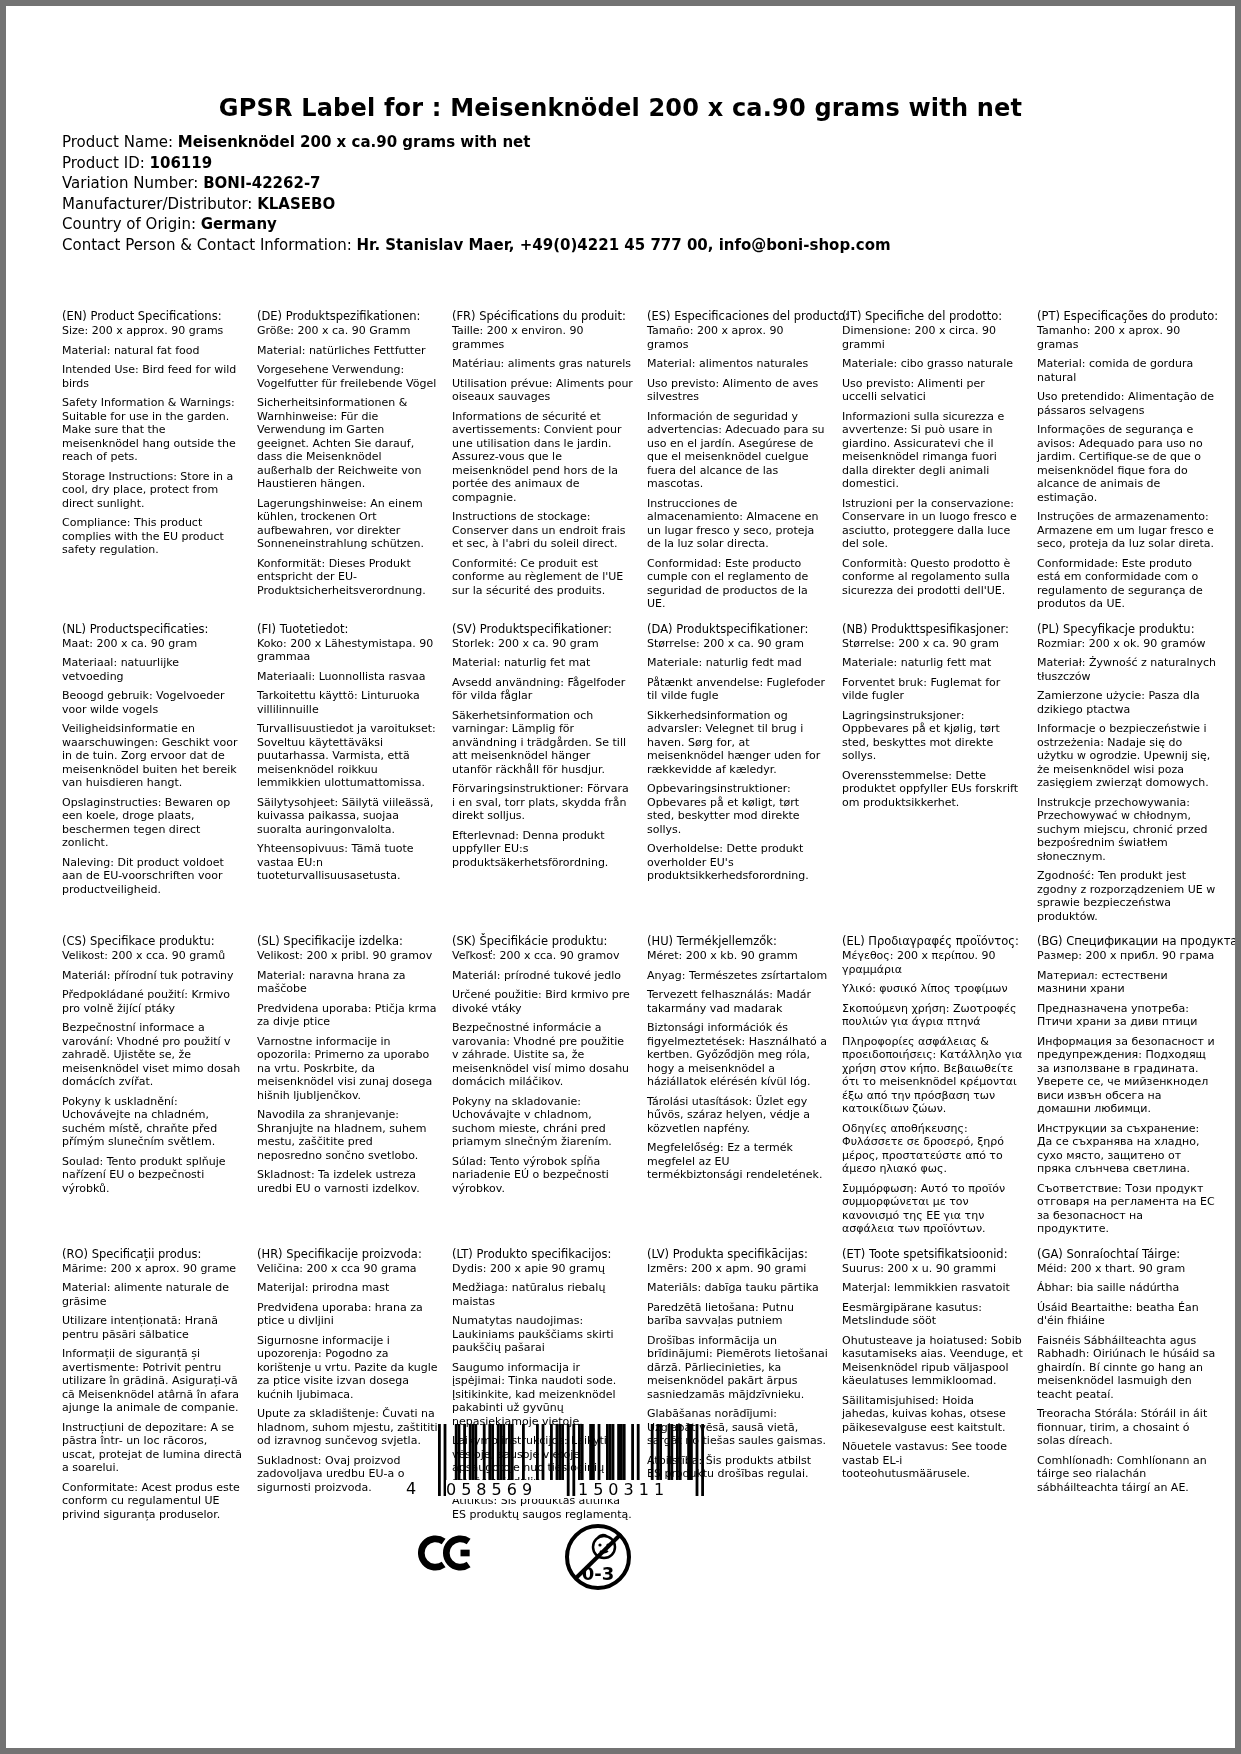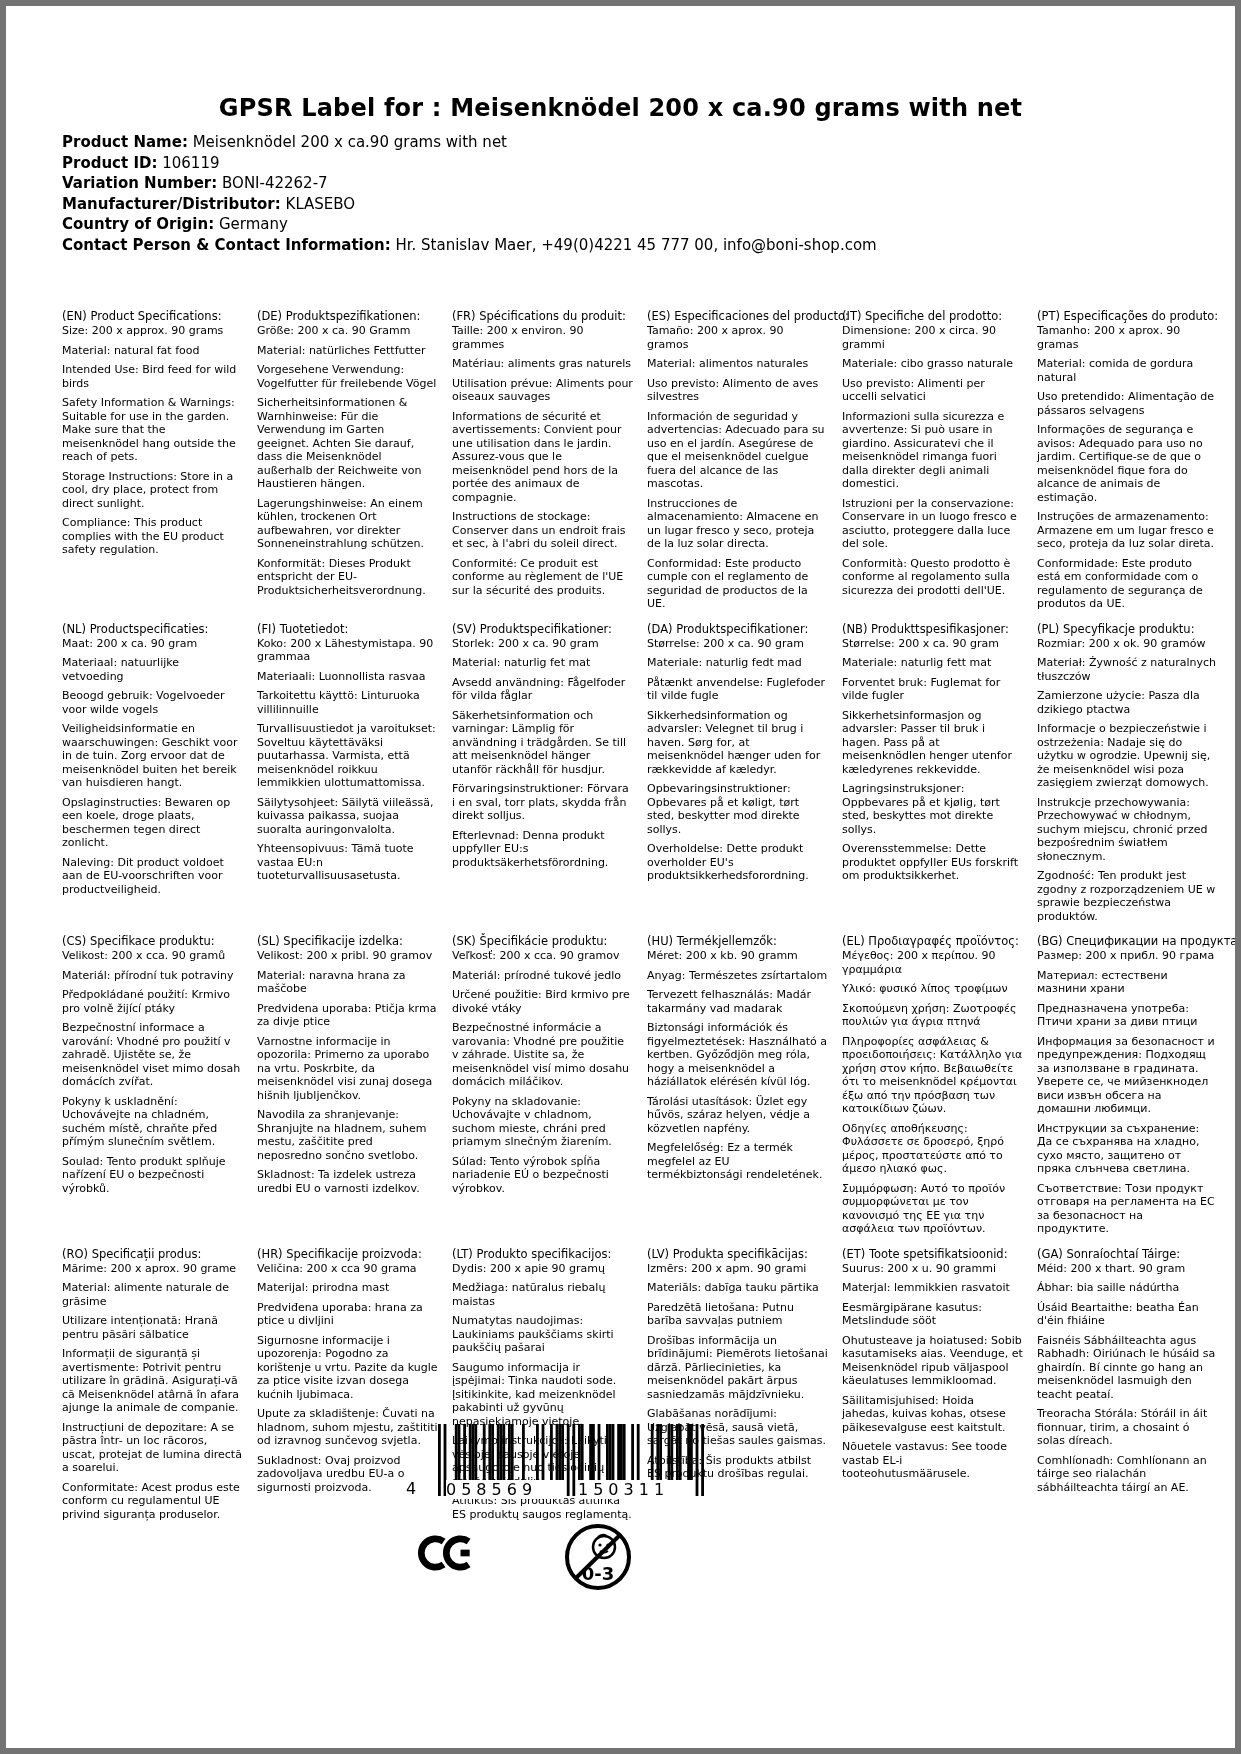--- a/index.html
+++ b/index.html
@@ -1,22 +1,22 @@
 <!DOCTYPE html>
 <html><head>
 <meta charset="utf-8">
 <style>
   *{margin:0;padding:0;box-sizing:border-box}
   html,body{background:#ffffff}
   body{font-family:"DejaVu Sans",sans-serif;color:#000}
   .page{position:relative;width:1241px;height:1754px;background:#fff;border:6px solid #737373;overflow:hidden}
   .title{position:absolute;top:88px;left:0;width:100%;text-align:center;font-size:24px;font-weight:bold;letter-spacing:.2px}
   .product-info{position:absolute;top:126px;left:56px;font-size:15px;line-height:20.5px}
-  .f-label{font-weight:bold}
-  .f-value{font-weight:normal}
+  .f-label{font-weight:normal}
+  .f-value{font-weight:bold}
   .spec-grid{position:absolute;top:303px;left:56px;display:grid;grid-template-columns:repeat(6,181px);column-gap:14px;grid-auto-rows:312.5px}
   .cell{font-size:11px;line-height:1.23;overflow:visible}
   .sec-h{font-weight:normal;white-space:nowrap;margin-bottom:1px;font-size:11.5px}
   .sec-b p{margin:0 0 6px 0}
   
   .barcode{position:absolute;left:392px;top:1418px;width:320px;height:100px}
   .barcode svg{position:absolute;left:40px;top:0;width:266px;height:72px}
   .bc-num{position:absolute;font-size:16px;letter-spacing:5px;background:#fff}
   .bc-first{left:8px;top:55px;letter-spacing:0}
   .bc-g1{left:48px;top:56px;width:118px;text-align:left}
@@ -165,21 +165,20 @@
           <p>Overholdelse: Dette produkt overholder EU's produktsikkerhedsforordning.</p>
         </div>
   </div>
 
   <div class="cell">
     <div class="sec-h">(NB) Produkttspesifikasjoner:</div>
     <div class="sec-b">
           <p>Størrelse: 200 x ca. 90 gram</p>
           <p>Materiale: naturlig fett mat</p>
           <p>Forventet bruk: Fuglemat for vilde fugler</p>
-          <p>Sikkerhetsinformasjon og advarsler: Passer til bruk i hagen. Pass på at meisenknödlen henger utenfor kæledyrenes rekkevidde.</p>
           <p>Lagringsinstruksjoner: Oppbevares på et kjølig, tørt sted, beskyttes mot direkte sollys.</p>
           <p>Overensstemmelse: Dette produktet oppfyller EUs forskrift om produktsikkerhet.</p>
         </div>
   </div>
 
   <div class="cell">
     <div class="sec-h">(PL) Specyfikacje produktu:</div>
     <div class="sec-b">
           <p>Rozmiar: 200 x ok. 90 gramów</p>
           <p>Materiał: Żywność z naturalnych tłuszczów</p>

